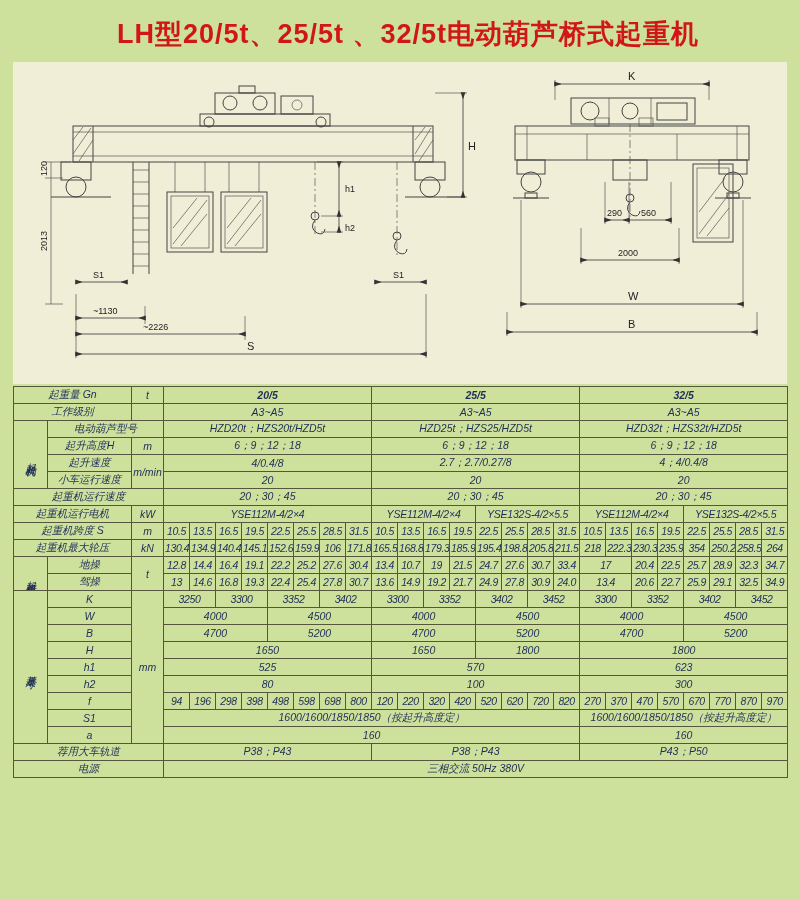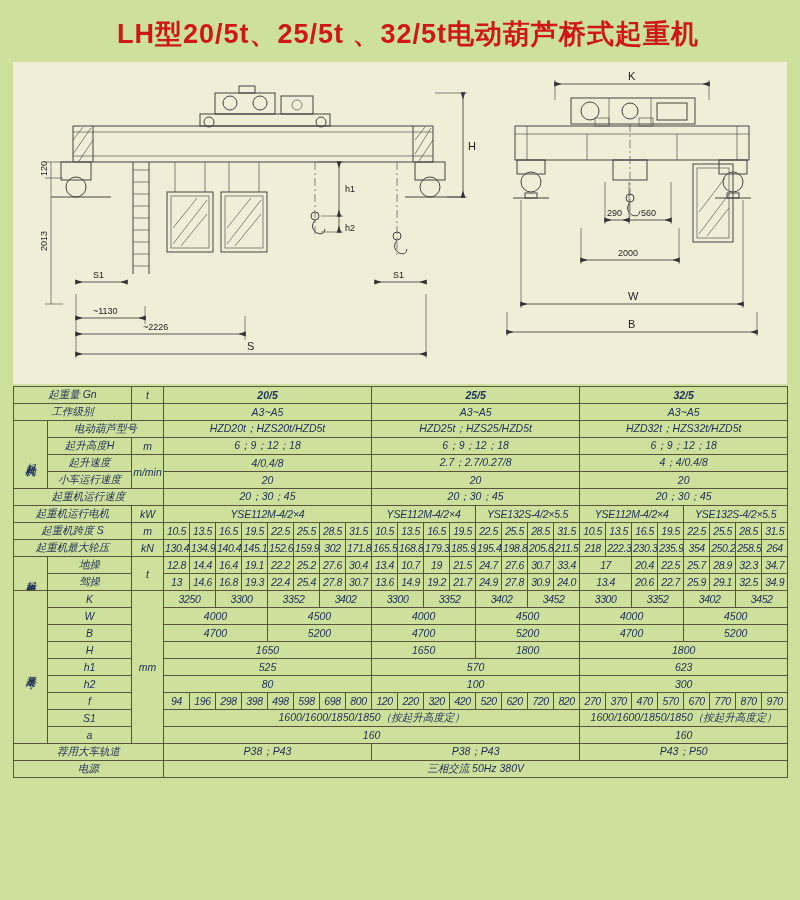--- a/index.html
+++ b/index.html
@@ -338,21 +338,21 @@
 
     <tr>
       <td class="lab" colspan="2">起重机最大轮压</td>
       <td>kN</td>
       <td class="num">130.4</td>
           <td class="num">134.9</td>
           <td class="num">140.4</td>
           <td class="num">145.1</td>
           <td class="num">152.6</td>
           <td class="num">159.9</td>
-          <td class="num">302</td>
+          <td class="num">106</td>
           <td class="num">171.8</td>
       <td class="num">165.5</td>
           <td class="num">168.8</td>
           <td class="num">179.3</td>
           <td class="num">185.9</td>
           <td class="num">195.4</td>
           <td class="num">198.8</td>
           <td class="num">205.8</td>
           <td class="num">211.5</td>
       <td class="num">218</td>

